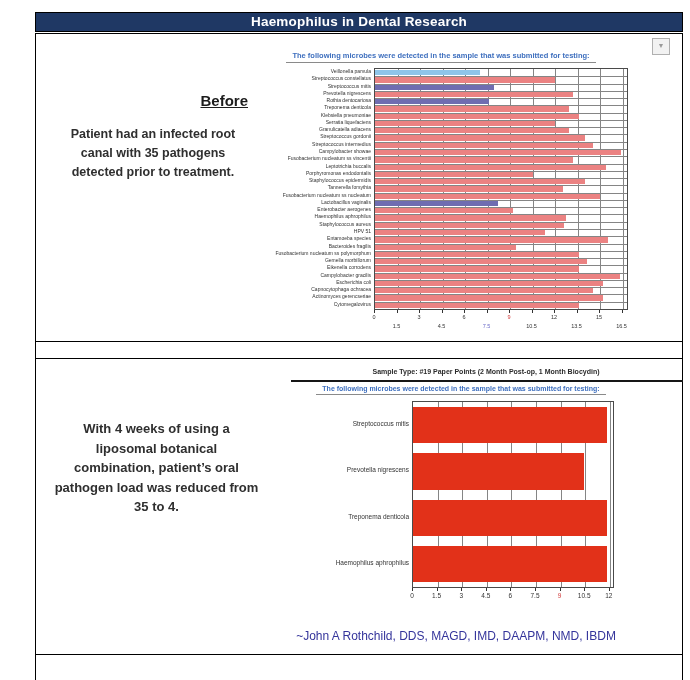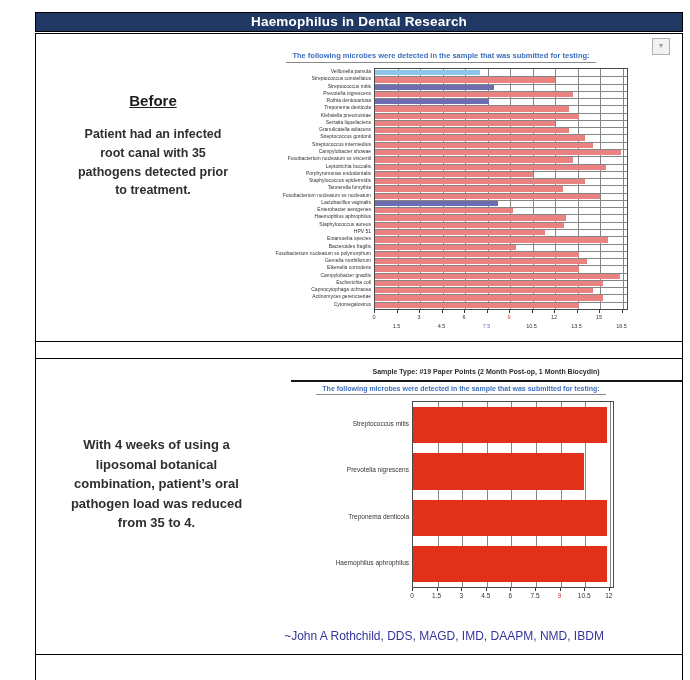--- a/index.html
+++ b/index.html
@@ -26,24 +26,24 @@
   #hdr1{left:180px;top:17px;width:450px;font-size:7.5px;}
   #hdr2{left:225px;top:26px;width:400px;font-size:7px;}
 
   #sample-type{position:absolute;left:250px;top:9px;width:400px;text-align:center;
     font-size:7px;font-weight:bold;color:#2b2b2b;}
   .sample-rule{position:absolute;left:255px;top:21px;width:392px;height:2px;background:#161616;}
 
   .left-col{position:absolute;text-align:center;color:#2f2f2f;}
   #before-col{left:22px;top:58px;width:190px;}
   #after-col{left:18px;top:60px;width:205px;}
-  .panel-heading{font-weight:bold;text-decoration:underline;color:#1c1c1c;margin:0 0 16px 0;}
+  .panel-heading{font-weight:bold;text-decoration:underline;color:#1c1c1c;margin:0 0 16px 0;text-align:right;}
   #before-col .panel-heading{font-size:15px;}
   #after-col .panel-heading{font-size:16px;}
-  .panel-body{font-weight:bold;line-height:1.5;margin:16px;}
+  .panel-body{font-weight:bold;line-height:1.5;margin:0;}
   #before-col .panel-body{font-size:12.5px;}
   #after-col .panel-body{font-size:13px;}
 
   .chart{position:absolute;inset:0;}
   .labels{position:absolute;}
   .plot{position:absolute;border:1px solid #4a4a4a;background:#fff;}
   .axis{position:absolute;}
   .c1-labels{left:150px;top:34px;width:185px;height:240px;}
   .c1-plot{left:338px;top:34px;width:252px;height:240px;}
   .c1-axis{left:338px;top:276px;width:253px;height:22px;}
@@ -51,21 +51,21 @@
   .c2-plot{left:376px;top:42px;width:200px;height:185px;}
   .c2-axis{left:376px;top:229px;width:201px;height:14px;}
 
   .cat-label{position:absolute;right:0;width:100%;text-align:right;white-space:nowrap;color:#333;}
   .bar{position:absolute;left:0;}
   .vgrid{position:absolute;top:0;bottom:0;width:1px;background:#858585;}
   .hgrid{position:absolute;left:0;right:0;height:1px;background:#858585;}
   .tickmark{position:absolute;top:0;height:3px;width:1px;background:#333;}
   .ticklabel{position:absolute;transform:translateX(-50%);color:#333;white-space:nowrap;}
 
-  #attribution{position:absolute;left:188px;top:270px;width:440px;text-align:center;
+  #attribution{position:absolute;left:200px;top:270px;width:440px;text-align:center;
     font-size:12px;color:var(--attr,#34349B);}
 </style>
 </head>
 <body>
 
 <div class="page">
 
   <div class="title-bar">
     <span>Haemophilus in Dental Research</span>
   </div>

